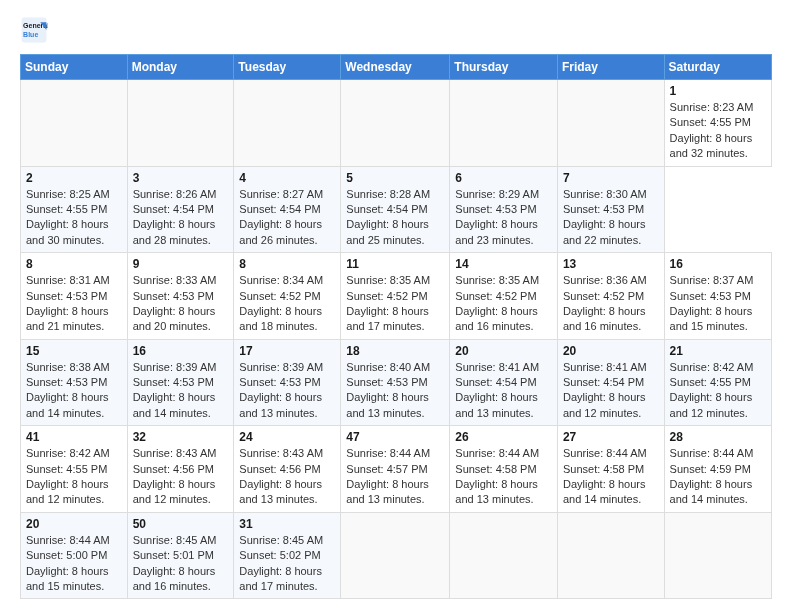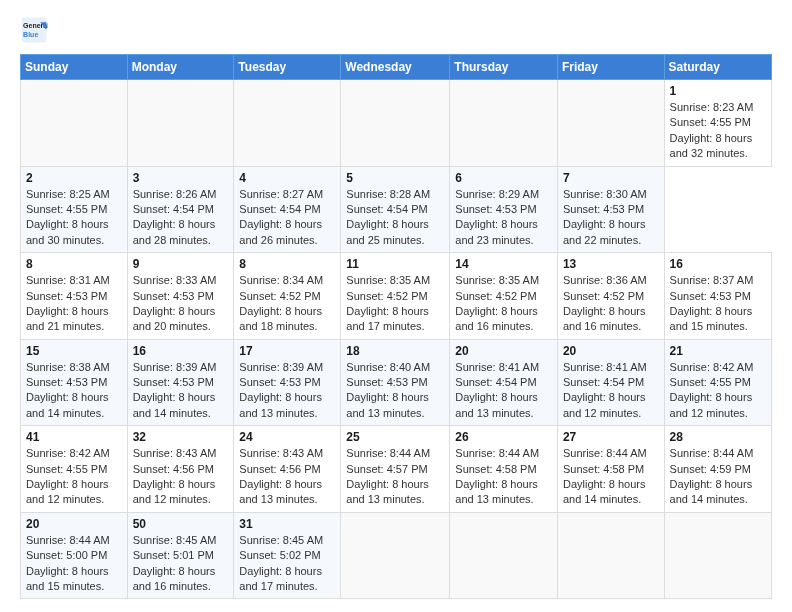--- a/index.html
+++ b/index.html
@@ -273,21 +273,21 @@
           Sunrise: 8:43 AM<br>Sunset: 4:56 PM<br>Daylight: 8 hours and 12 minutes.
         </div>
       </td>
           <td>
         <span class="day-num">24</span>
         <div class="day-info">
           Sunrise: 8:43 AM<br>Sunset: 4:56 PM<br>Daylight: 8 hours and 13 minutes.
         </div>
       </td>
           <td>
-        <span class="day-num">25</span>
+        <span class="day-num">47</span>
         <div class="day-info">
           Sunrise: 8:44 AM<br>Sunset: 4:57 PM<br>Daylight: 8 hours and 13 minutes.
         </div>
       </td>
           <td>
         <span class="day-num">26</span>
         <div class="day-info">
           Sunrise: 8:44 AM<br>Sunset: 4:58 PM<br>Daylight: 8 hours and 13 minutes.
         </div>
       </td>

